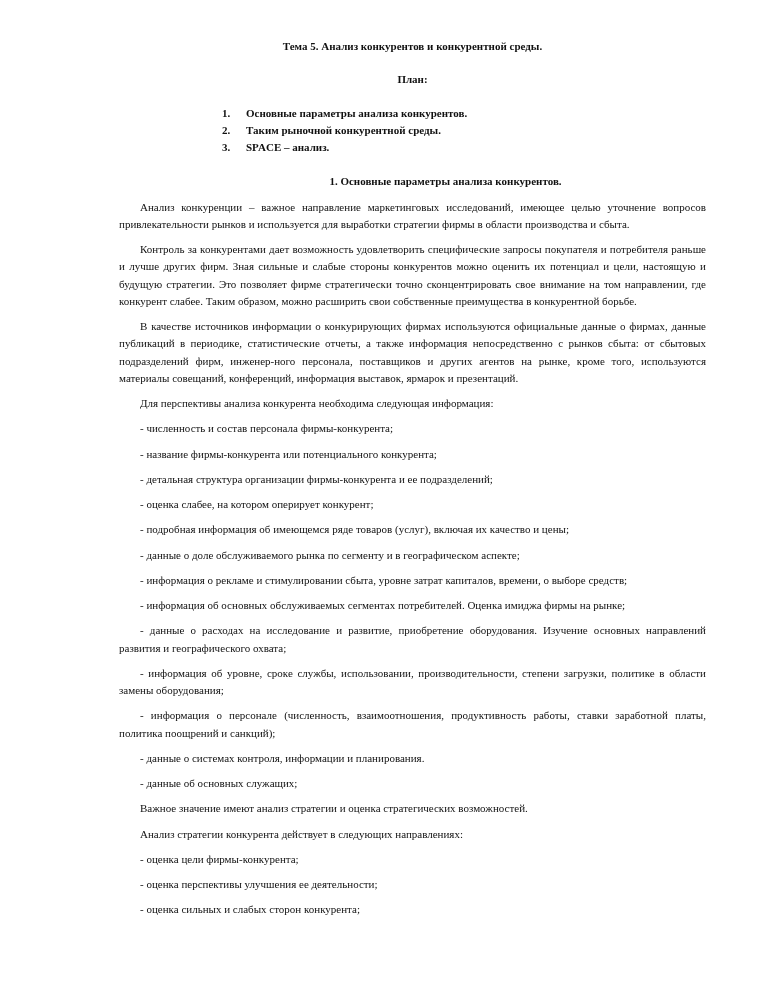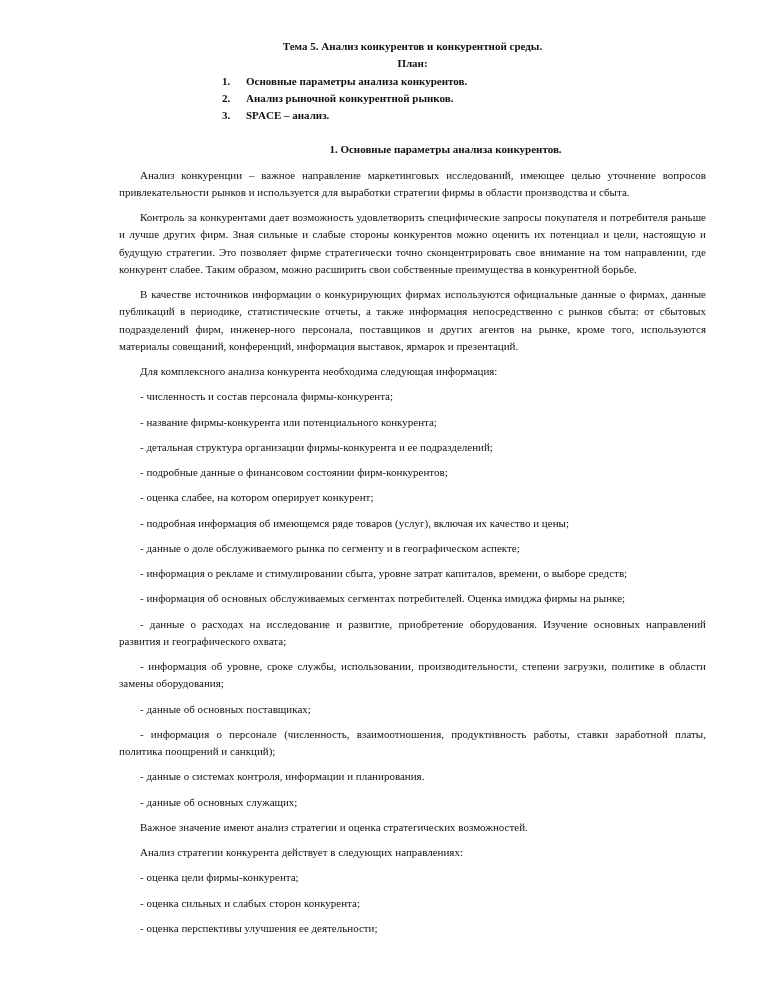--- a/index.html
+++ b/index.html
@@ -7,62 +7,60 @@
     width: 768px; height: 994px; overflow: hidden; position: relative;
     font-family: "Liberation Serif", "DejaVu Serif", serif;
     color: #111111;
   }
   .page {
     position: absolute; left: 111px; top: 38px; width: 603px;
     font-size: 11px; line-height: 17.25px;
   }
   .center { text-align: center; font-weight: bold; }
   .title { margin: 0; }
-  .plan-title { margin: 0; }
+  .plan-title { margin: 16px; }
   ol.plan { margin: 0; padding: 0; list-style: none; font-weight: bold; }
   ol.plan li { position: relative; padding-left: 135px; }
   ol.plan li .num { position: absolute; left: 111px; }
   .section-heading { margin: 17px 0 0 0; text-align: center; font-weight: bold; padding-left: 66px; font-family: Liberation Serif, serif; }
   p { margin: 8px; text-align: justify; text-indent: 21px; }
   p.item { text-indent: 21px; }
 </style>
 </head>
 <body>
 
 <div class="page">
   <div class="center title">Тема 5. Анализ конкурентов и конкурентной среды.</div>
   <div class="center plan-title">План:</div>
   <ol class="plan">
     <li><span class="num">1.</span><span>Основные параметры анализа конкурентов.</span></li>
-    <li><span class="num">2.</span><span>Анализ рыночной конкурентной рынков.</span></li>
+    <li><span class="num">2.</span><span>Таким рыночной конкурентной среды.</span></li>
     <li><span class="num">3.</span><span>SPACE – анализ.</span></li>
   </ol>
 
   <div class="section-heading">1. Основные параметры анализа конкурентов.</div>
 
   <p>Анализ конкуренции – важное направление маркетинговых исследований, имеющее целью уточнение вопросов привлекательности рынков и используется для выработки стратегии фирмы в области производства и сбыта.</p>
   <p>Контроль за конкурентами дает возможность удовлетворить специфические запросы покупателя и потребителя раньше и лучше других фирм. Зная сильные и слабые стороны конкурентов можно оценить их потенциал и цели, настоящую и будущую стратегии. Это позволяет фирме стратегически точно сконцентрировать свое внимание на том направлении, где конкурент слабее. Таким образом, можно расширить свои собственные преимущества в конкурентной борьбе.</p>
   <p>В качестве источников информации о конкурирующих фирмах используются офици­альные данные о фирмах, данные публикаций в периодике, статистические отчеты, а также информация непосредственно с рынков сбыта: от сбытовых подразделений фирм, инженер-ного персонала, поставщиков и других агентов на рынке, кроме того, используются материалы совещаний, конференций, информация выставок, ярмарок и презентаций.</p>
-  <p>Для комплексного анализа конкурента необходима следующая информация:</p>
+  <p>Для перспективы анализа конкурента необходима следующая информация:</p>
 
   <p class="item">- численность и состав персонала фирмы-конкурента;</p>
   <p class="item">- название фирмы-конкурента или потенциального конкурента;</p>
   <p class="item">- детальная структура организации фирмы-конкурента и ее подразделений;</p>
-  <p class="item">- подробные данные о финансовом состоянии фирм-конкурентов;</p>
   <p class="item">- оценка слабее, на котором оперирует конкурент;</p>
   <p class="item">- подробная информация об имеющемся ряде товаров (услуг), включая их качество и цены;</p>
   <p class="item">- данные о доле обслуживаемого рынка по сегменту и в географическом аспекте;</p>
   <p class="item">- информация о рекламе и стимулировании сбыта, уровне затрат капиталов, времени, о выборе средств;</p>
   <p class="item">- информация об основных обслуживаемых сегментах потребителей. Оценка имиджа фирмы на рынке;</p>
   <p class="item">- данные о расходах на исследование и развитие, приобретение оборудования. Изучение основных направлений развития и географического охвата;</p>
   <p class="item">- информация об уровне, сроке службы, использовании, производительности, степени загрузки, политике в области замены оборудования;</p>
-  <p class="item">- данные об основных поставщиках;</p>
   <p class="item">- информация о персонале (численность, взаимоотношения, продуктивность работы, ставки заработной платы, политика поощрений и санкций);</p>
   <p class="item">- данные о системах контроля, информации и планирования.</p>
   <p class="item">- данные об основных служащих;</p>
 
   <p>Важное значение имеют анализ стратегии и оценка стратегических возможностей.</p>
   <p>Анализ стратегии конкурента действует в следующих направлениях:</p>
 
   <p class="item">- оценка цели фирмы-конкурента;</p>
+  <p class="item">- оценка перспективы улучшения ее деятельности;</p>
   <p class="item">- оценка сильных и слабых сторон конкурента;</p>
-  <p class="item">- оценка перспективы улучшения ее деятельности;</p>
 </div>
 
 </body></html>

